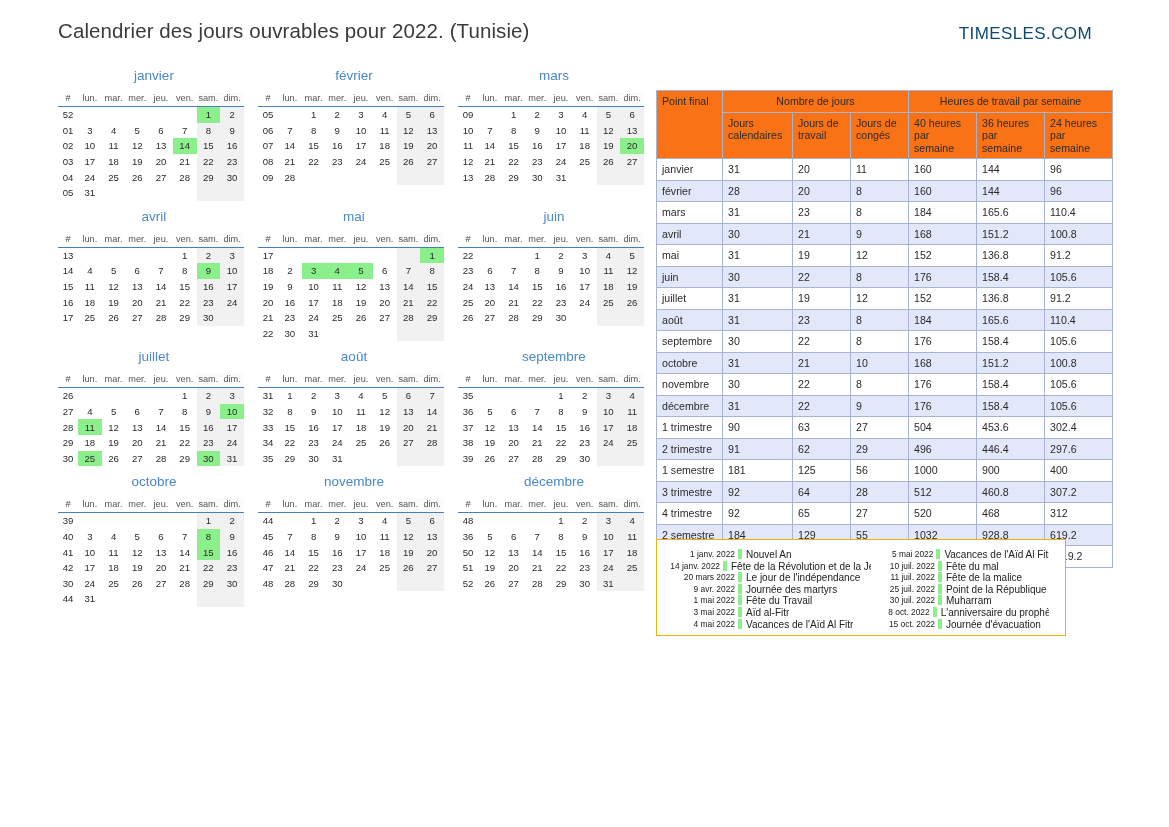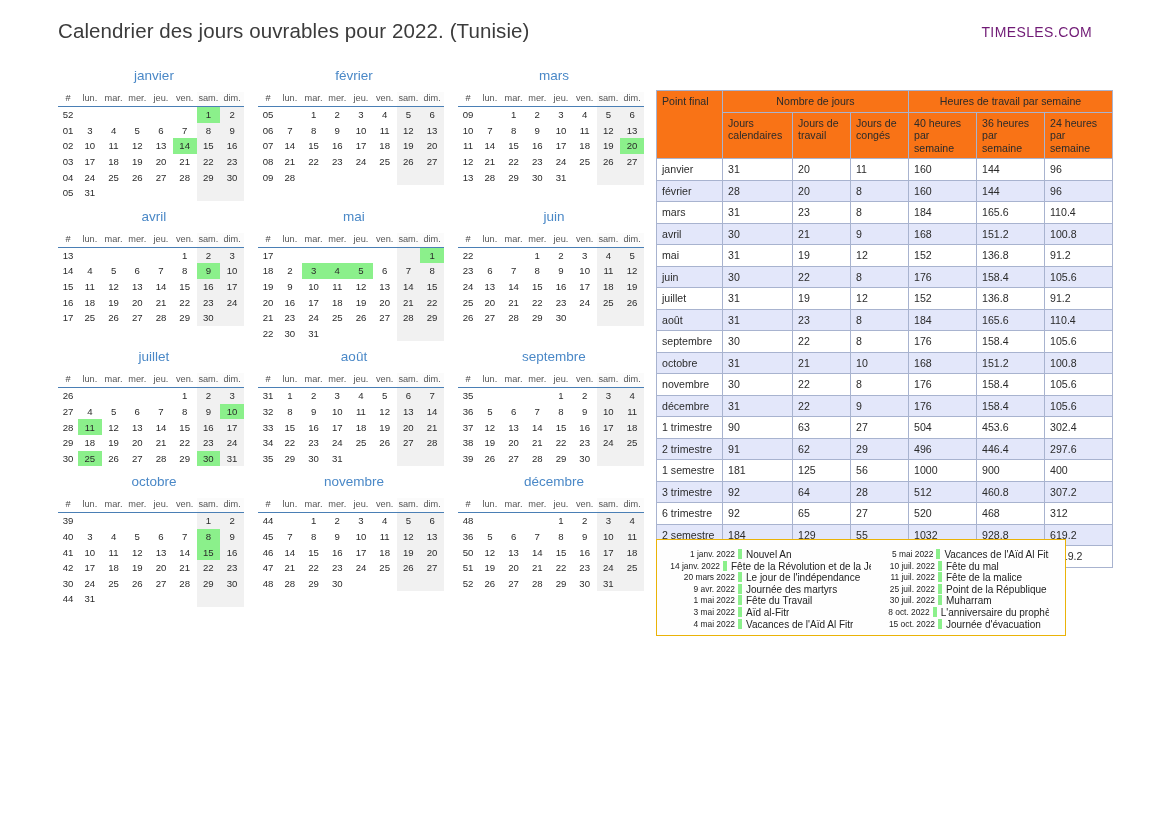--- a/index.html
+++ b/index.html
@@ -35,22 +35,22 @@
     font-size: 20.5px;
     font-weight: normal;
     color: #3b3b3b;
     letter-spacing: 0.1px;
     white-space: nowrap;
   }
   .brand-logo {
     position: absolute;
     right: 56px;
     top: 24px;
-    font-size: 14px;
-    color: #701a75;
+    font-size: 17px;
+    color: #0c4a6e;
     letter-spacing: 0.4px;
     white-space: nowrap;
   }
 
   
   .calendars {
     position: absolute;
     left: 58px;
     top: 60px;
     width: 600px;
@@ -1245,21 +1245,21 @@
           <tr class="even">
             <td>3 trimestre</td>
             <td>92</td>
             <td>64</td>
             <td>28</td>
             <td>512</td>
             <td>460.8</td>
             <td>307.2</td>
           </tr>
           <tr class="odd">
-            <td>6 trimestre</td>
+            <td>4 trimestre</td>
             <td>92</td>
             <td>65</td>
             <td>27</td>
             <td>520</td>
             <td>468</td>
             <td>312</td>
           </tr>
           <tr class="even">
             <td>2 semestre</td>
             <td>184</td>

